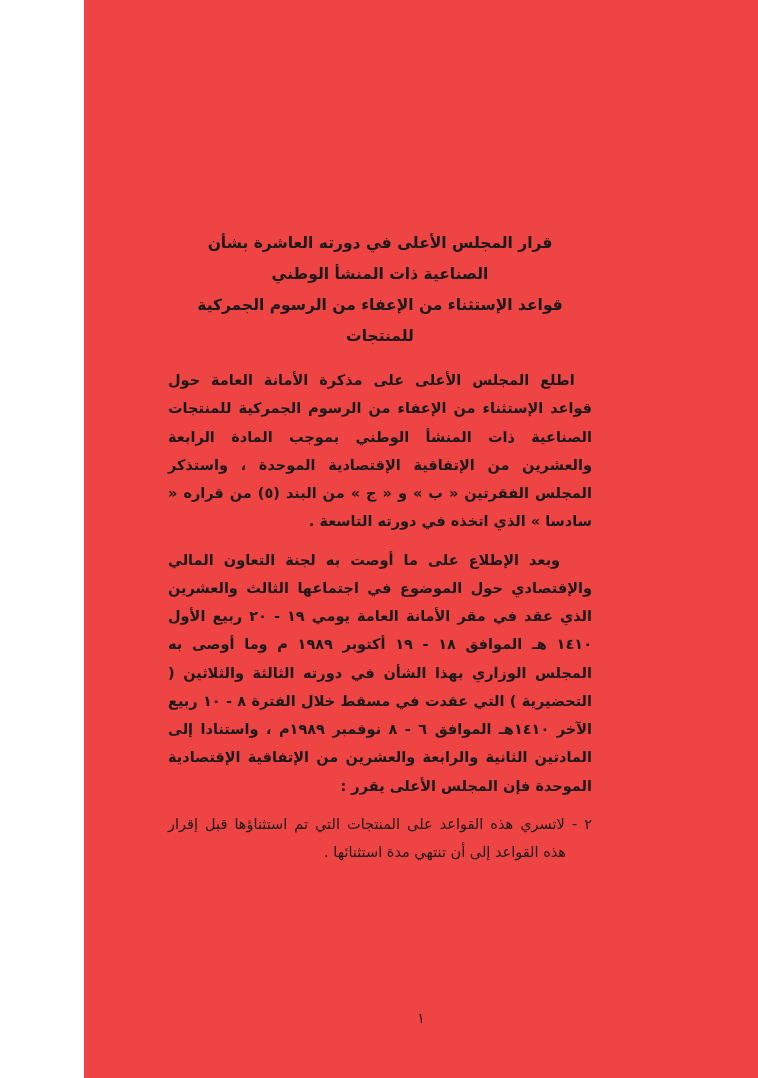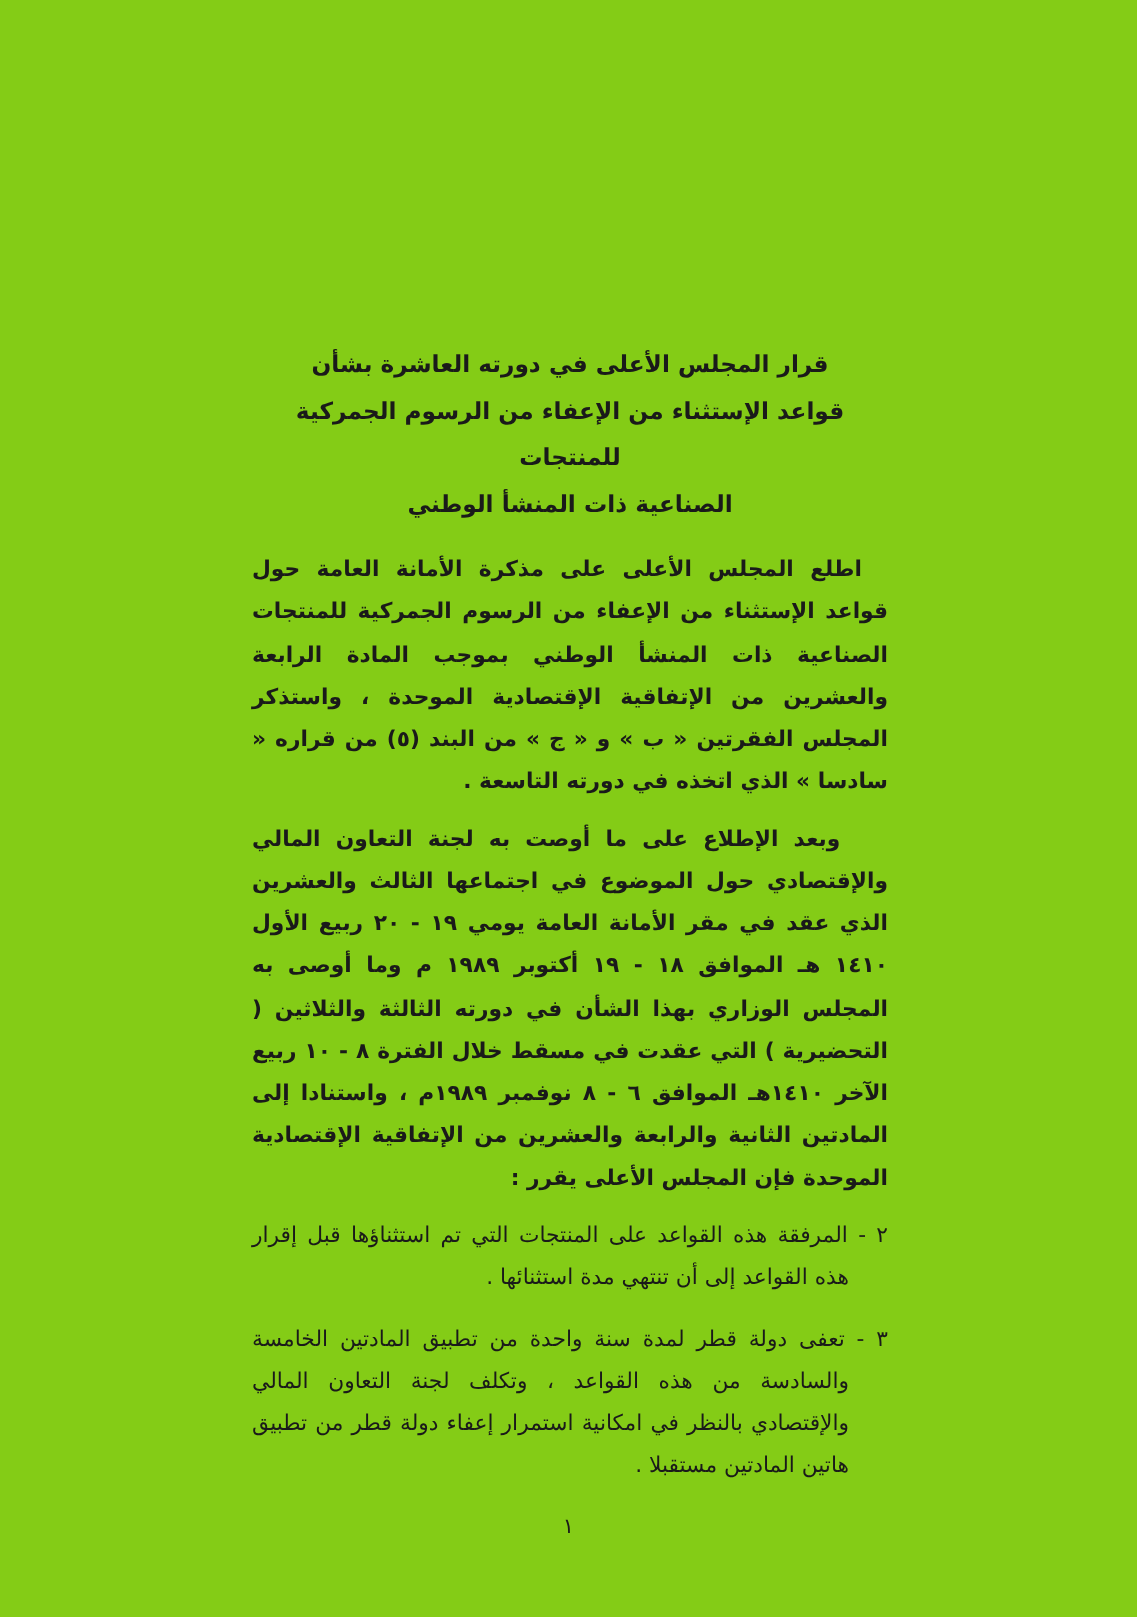--- a/index.html
+++ b/index.html
@@ -6,23 +6,23 @@
 
   html, body {
     width: 758px;
     height: 1078px;
     background: #ffffff;
     font-family: "DejaVu Sans", sans-serif;
   }
 
   .page {
     position: relative;
-    width: 758px;
+    width: 674px;
     height: 1078px;
-    background: #84cc16;
+    background: #ef4444;
     color: #1a1a1a;
     direction: rtl;
   }
 
   .content {
     position: absolute;
     top: 228px;
     right: 166px;
     width: 424px;
     font-size: 14.5px;
@@ -77,40 +77,36 @@
 </style>
 </head>
 <body>
 
 <div class="page">
 
   <div class="content">
 
     <div class="doc-title">
       <span class="title-line">قرار المجلس الأعلى في دورته العاشرة بشأن</span>
+      <span class="title-line">الصناعية ذات المنشأ الوطني</span>
       <span class="title-line">قواعد الإستثناء من الإعفاء من الرسوم الجمركية للمنتجات</span>
-      <span class="title-line">الصناعية ذات المنشأ الوطني</span>
     </div>
 
     <p class="para">اطلع المجلس الأعلى على مذكرة الأمانة العامة حول قواعد الإستثناء من الإعفاء من الرسوم الجمركية للمنتجات الصناعية ذات المنشأ الوطني بموجب المادة الرابعة والعشرين من الإتفاقية الإقتصادية الموحدة ، واستذكر المجلس الفقرتين « ب » و « ج » من البند (٥) من قراره « سادسا » الذي اتخذه في دورته التاسعة .</p>
 
     <p class="para">وبعد الإطلاع على ما أوصت به لجنة التعاون المالي والإقتصادي حول الموضوع في اجتماعها الثالث والعشرين الذي عقد في مقر الأمانة العامة يومي ١٩ - ٢٠ ربيع الأول ١٤١٠ هـ الموافق ١٨ - ١٩ أكتوبر ١٩٨٩ م وما أوصى به المجلس الوزاري بهذا الشأن في دورته الثالثة والثلاثين ( التحضيرية ) التي عقدت في مسقط خلال الفترة ٨ - ١٠ ربيع الآخر ١٤١٠هـ الموافق ٦ - ٨ نوفمبر ١٩٨٩م ، واستنادا إلى المادتين الثانية والرابعة والعشرين من الإتفاقية الإقتصادية الموحدة فإن المجلس الأعلى يقرر :</p>
 
     <div class="list">
 
 
       <div class="list-item">
         <span class="item-num">٢ -</span>
-        <span class="item-text">المرفقة هذه القواعد على المنتجات التي تم استثناؤها قبل إقرار هذه القواعد إلى أن تنتهي مدة استثنائها .</span>
+        <span class="item-text">لاتسري هذه القواعد على المنتجات التي تم استثناؤها قبل إقرار هذه القواعد إلى أن تنتهي مدة استثنائها .</span>
       </div>
 
-      <div class="list-item">
-        <span class="item-num">٣ -</span>
-        <span class="item-text">تعفى دولة قطر لمدة سنة واحدة من تطبيق المادتين الخامسة والسادسة من هذه القواعد ، وتكلف لجنة التعاون المالي والإقتصادي بالنظر في امكانية استمرار إعفاء دولة قطر من تطبيق هاتين المادتين مستقبلا .</span>
-      </div>
 
     </div>
 
   </div>
 
   <div class="page-number">١</div>
 
 </div>
 
 </body></html>

